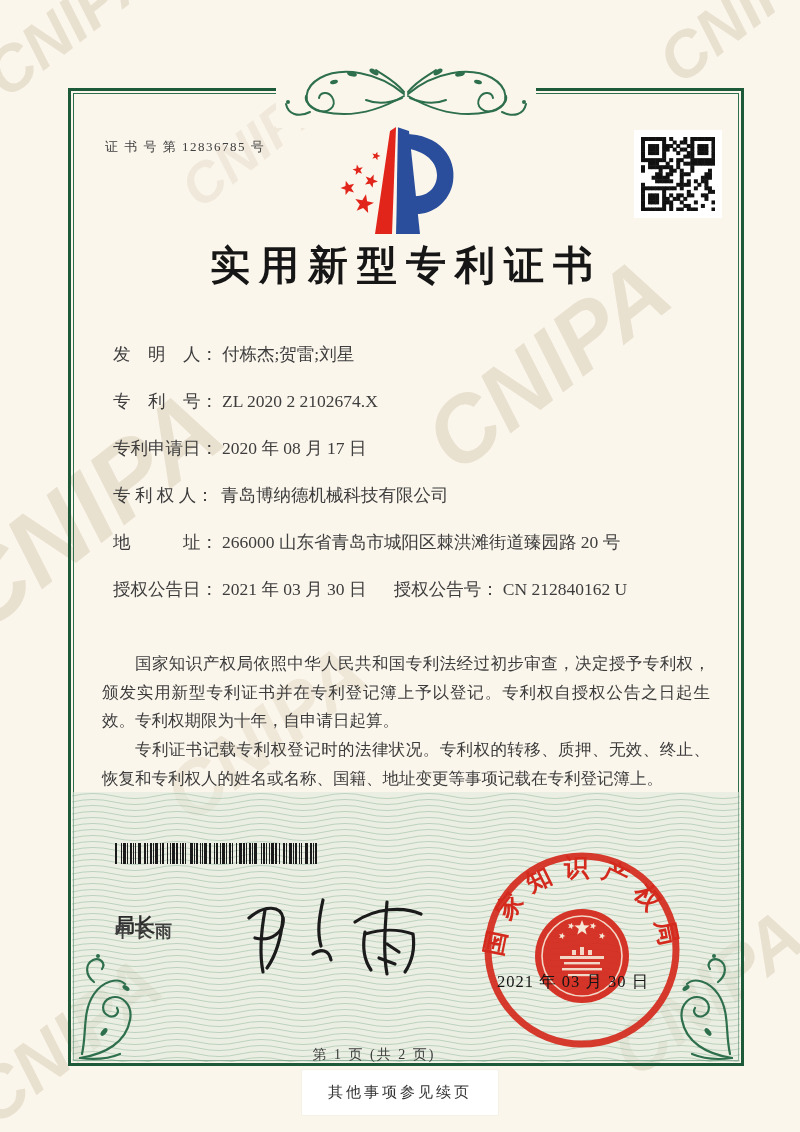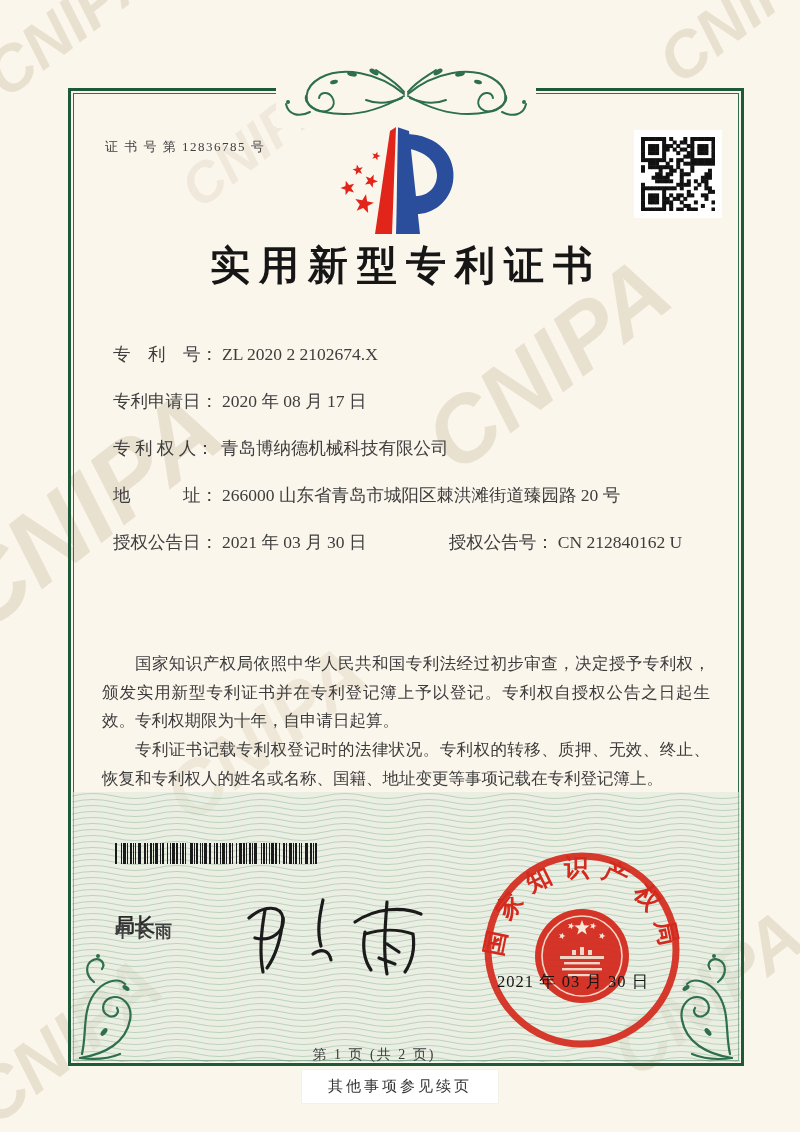--- a/index.html
+++ b/index.html
@@ -43,42 +43,42 @@
     display:flex;align-items:center;justify-content:center;}
   .title{
     position:absolute;left:68px;top:238px;width:676px;text-align:center;
     font-size:40px;font-weight:700;letter-spacing:9px;color:#161616;
   }
   
   .fields{position:absolute;left:113px;top:342px;width:600px;}
   .frow{font-size:17.5px;line-height:25px;margin-bottom:22px;white-space:nowrap;color:#3d3d3d;}
   .frow .lab{display:inline-block;min-width:104px;}
   .frow .val{margin-left:4px;}
-  .frow.double .pair2{margin-left:78px;}
+  .frow.double .pair2{margin-left:23px;}
   
   .body-text{position:absolute;left:102px;top:650px;width:608px;}
   .body-text p{
     margin:0;font-size:16.5px;line-height:1.74;text-indent:2em;
     text-align:justify;color:#3c3c3c;
   }
   
   .barcode{position:absolute;left:115px;top:843px;}
   .signer-title{position:absolute;left:115px;top:912px;font-size:20px;font-weight:700;
     font-family:"Liberation Sans","DejaVu Sans",sans-serif;color:#2b2b2b;}
   .signer-name{position:absolute;left:115px;top:920px;font-size:17px;font-weight:700;
     font-family:Liberation Sans, sans-serif;color:#404040;letter-spacing:3px;}
   .signature{position:absolute;left:235px;top:890px;width:205px;height:95px;}
   .seal{position:absolute;left:482px;top:850px;width:200px;height:200px;}
   .seal-date{position:absolute;left:497px;top:971px;width:190px;font-size:16.5px;
     color:#151515;letter-spacing:1px;white-space:nowrap;}
   .page-info{position:absolute;left:68px;top:1030px;width:612px;text-align:center;
     font-size:14px;color:#3c3c3c;letter-spacing:2px;margin-top:16px;}
   .footer-note{
     position:absolute;left:50%;top:1070px;transform:translateX(-50%);
-    background:#ffffff;padding:7px 26px;font-size:15px;color:#333;letter-spacing:3px;
+    background:#ffffff;padding:13px 26px;font-size:15px;color:#333;letter-spacing:3px;
     white-space:nowrap;box-shadow:0 0 0 1px rgba(0,0,0,0.02);
   }
 </style>
 </head>
 <body>
 
 <div class="page">
 
   <div class="wm wm1">CNIPA</div>
   <div class="wm wm2">CNIPA</div>
@@ -433,20 +433,23 @@
         <rect x="14.10" y="70.48" width="4" height="4" fill="#111"></rect>
         <rect x="17.62" y="70.48" width="4" height="4" fill="#111"></rect>
         <rect x="21.14" y="70.48" width="4" height="4" fill="#111"></rect>
       </svg>
   </div>
 
   <div class="title">实用新型专利证书</div>
 
   <div class="fields">
     <div class="frow">
+      <span class="lab">发　明　人：</span><span class="val">付栋杰;贺雷;刘星</span>
+    </div>
+    <div class="frow">
       <span class="lab">专　利　号：</span><span class="val">ZL 2020 2 2102674.X</span>
     </div>
     <div class="frow">
       <span class="lab">专利申请日：</span><span class="val">2020 年 08 月 17 日</span>
     </div>
     <div class="frow">
       <span class="lab">专 利 权 人：</span><span class="val">青岛博纳德机械科技有限公司</span>
     </div>
     <div class="frow">
       <span class="lab">地　　　址：</span><span class="val">266000 山东省青岛市城阳区棘洪滩街道臻园路 20 号</span>

